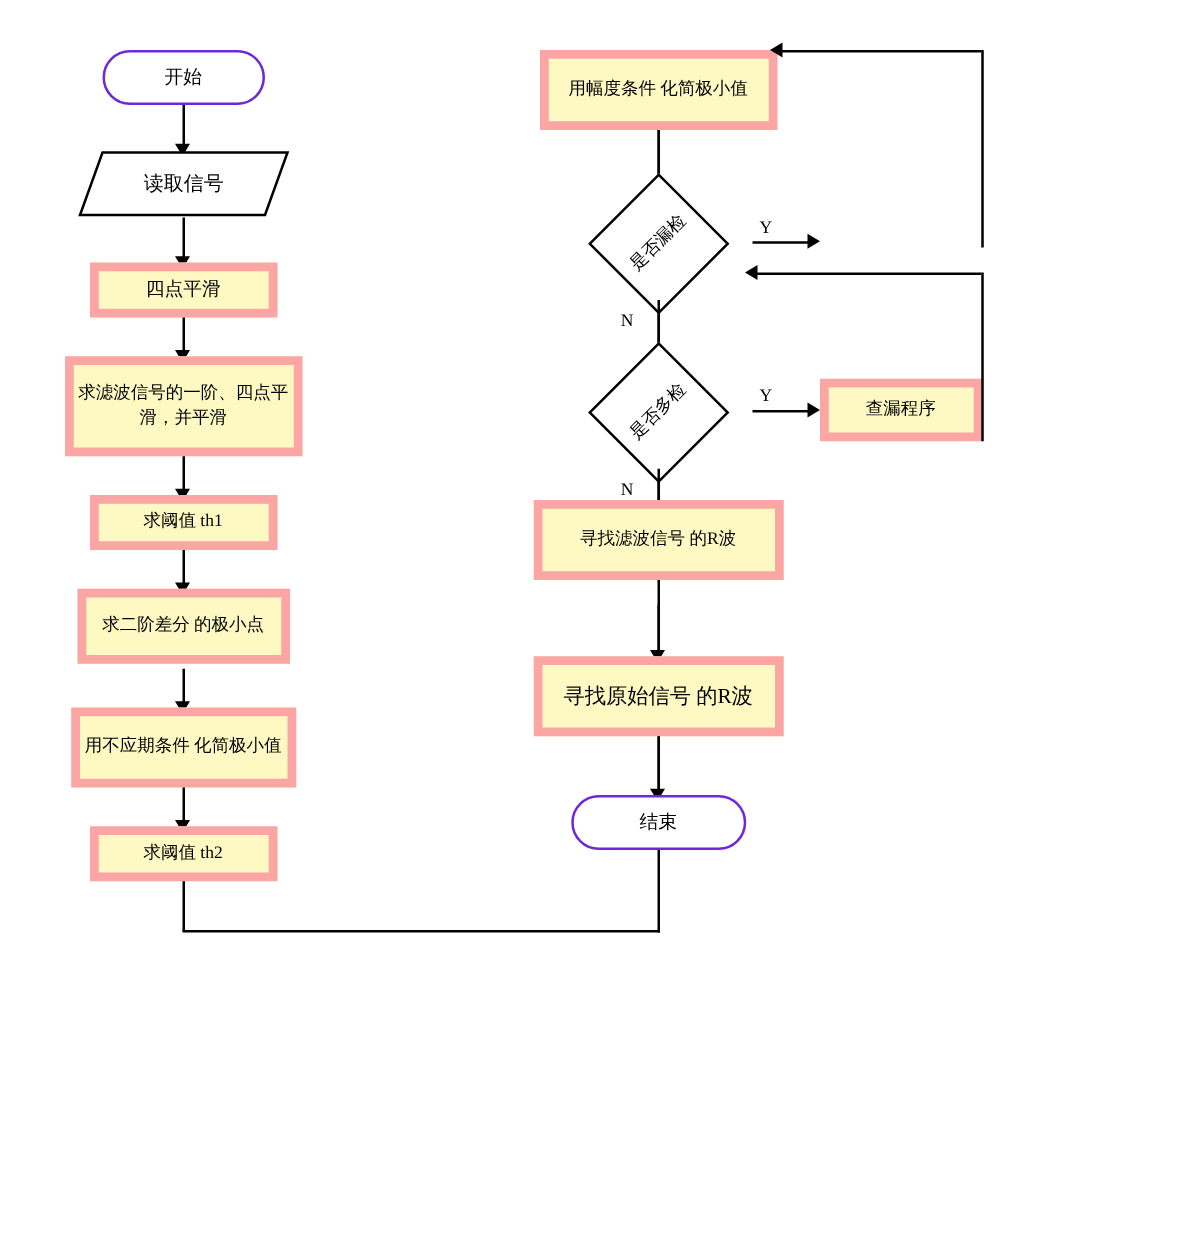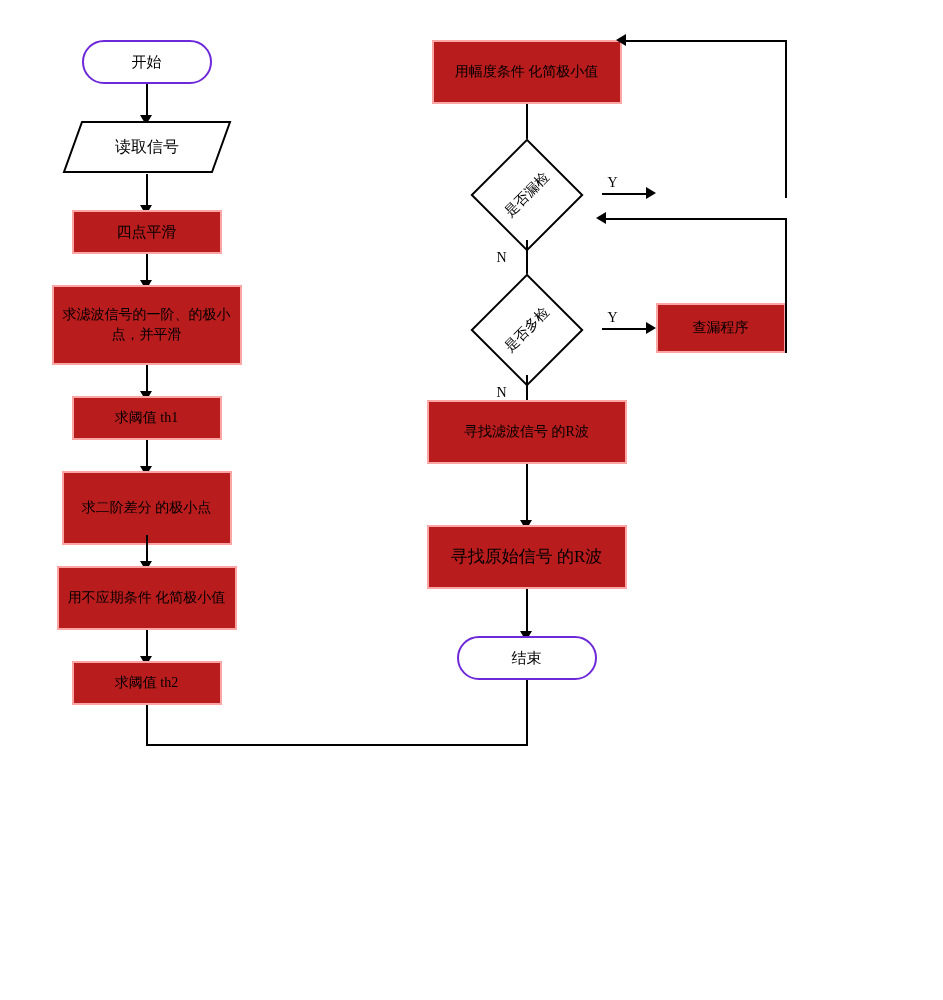--- a/index.html
+++ b/index.html
@@ -30,22 +30,22 @@
       line-height: 1.4;
     }
 
     .rounded-rect {
       border: 2px solid #6d28d9;
       border-radius: 25px;
       background: #fff;
     }
 
     .rect {
-      border: 2px solid #fca5a5;
-      background: #b91c1c;
+      border: 7px solid #fca5a5;
+      background: #fef9c3;
     }
 
     .diamond {
       background: #fff;
       transform: rotate(45deg);
     }
 
     .diamond-label {
       transform: rotate(-45deg);
       font-size: 15px;
@@ -135,34 +135,34 @@
 
   <div class="arrow-line arrow-v" style="left:124px; top:154px; height:35px;"></div>
   <div class="arrowhead-down" style="left:118px; top:185px;"></div>
 
   <div class="shape rect" style="left:50px; top:190px; width:150px; height:44px;">四点平滑</div>
 
   <div class="arrow-line arrow-v" style="left:124px; top:234px; height:30px;"></div>
   <div class="arrowhead-down" style="left:118px; top:260px;"></div>
 
   <div class="shape rect" style="left:30px; top:265px; width:190px; height:80px; font-size:14px;">
-    <span>求滤波信号的一阶、的极小点，并平滑</span>
+    <span>求滤波信号的一阶、四点平滑，并平滑</span>
   </div>
 
   <div class="arrow-line arrow-v" style="left:124px; top:345px; height:30px;"></div>
   <div class="arrowhead-down" style="left:118px; top:371px;"></div>
 
   <div class="shape rect" style="left:50px; top:376px; width:150px; height:44px; font-size:14px;">
     <span>求阈值 th1</span>
   </div>
 
   <div class="arrow-line arrow-v" style="left:124px; top:420px; height:30px;"></div>
   <div class="arrowhead-down" style="left:118px; top:446px;"></div>
 
-  <div class="shape rect" style="left:40px; top:451px; width:170px; height:74px; font-size:14px;">
+  <div class="shape rect" style="left:40px; top:451px; width:170px; height:60px; font-size:14px;">
     <span>求二阶差分
 的极小点</span>
   </div>
 
   <div class="arrow-line arrow-v" style="left:124px; top:515px; height:30px;"></div>
   <div class="arrowhead-down" style="left:118px; top:541px;"></div>
 
   <div class="shape rect" style="left:35px; top:546px; width:180px; height:64px; font-size:14px;">
     <span>用不应期条件
 化简极小值</span>

